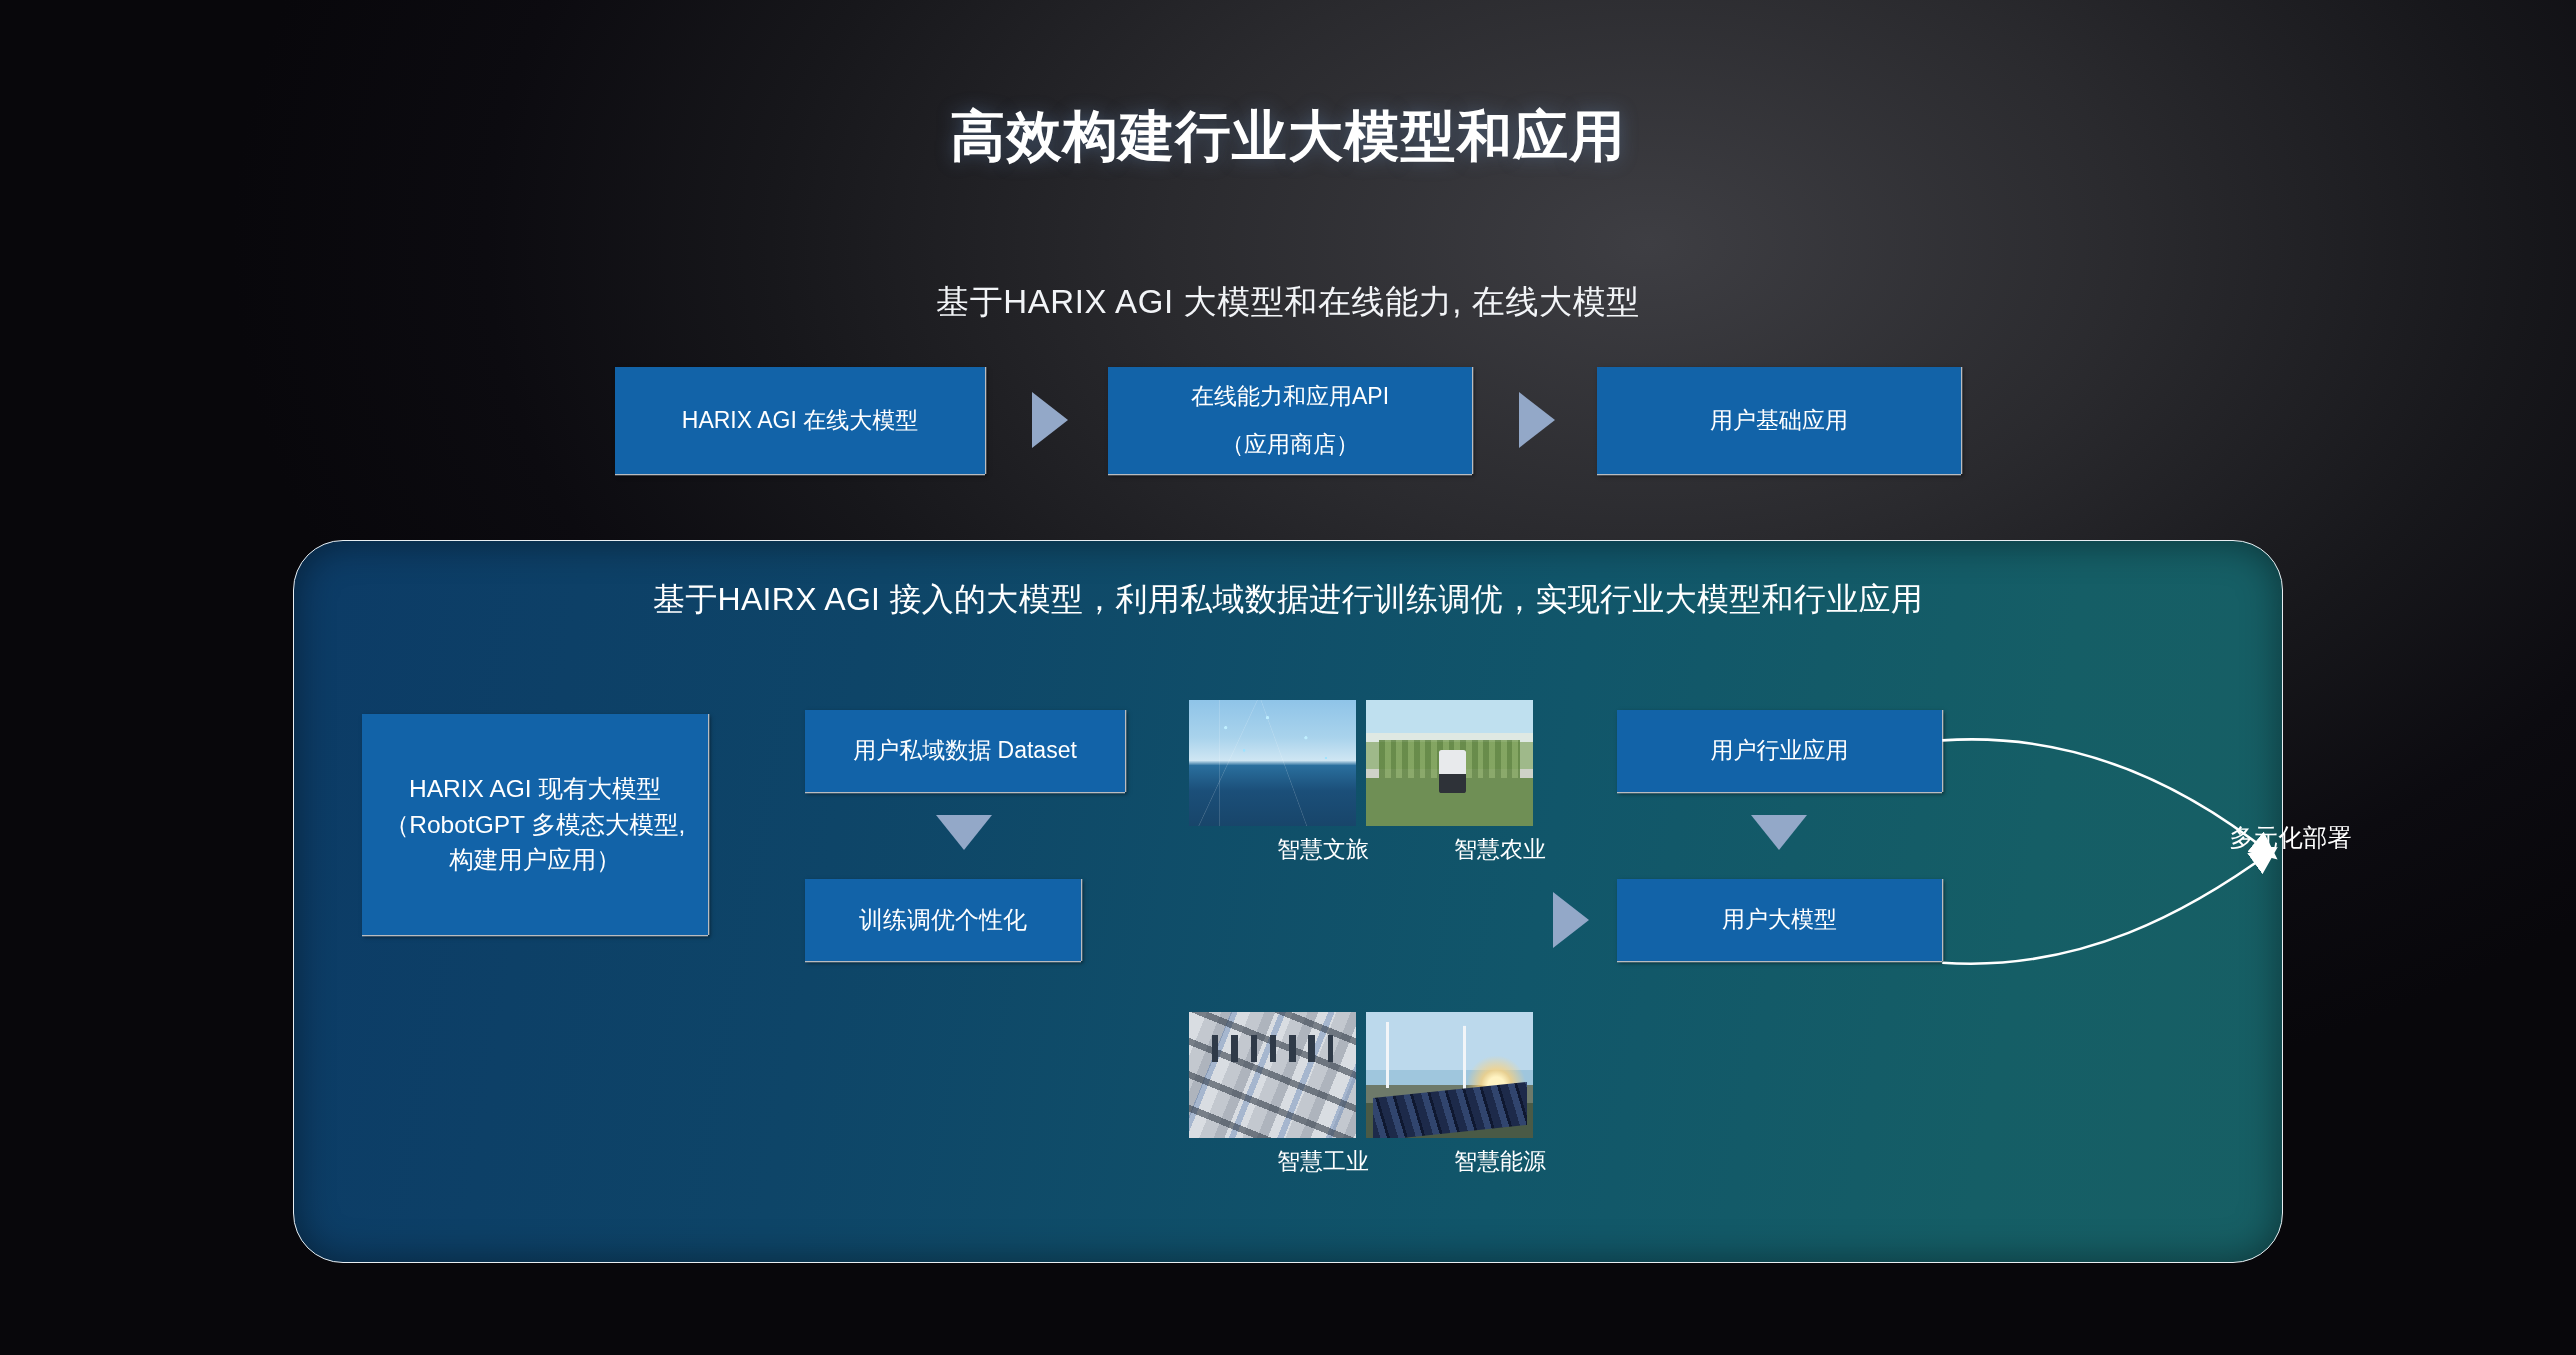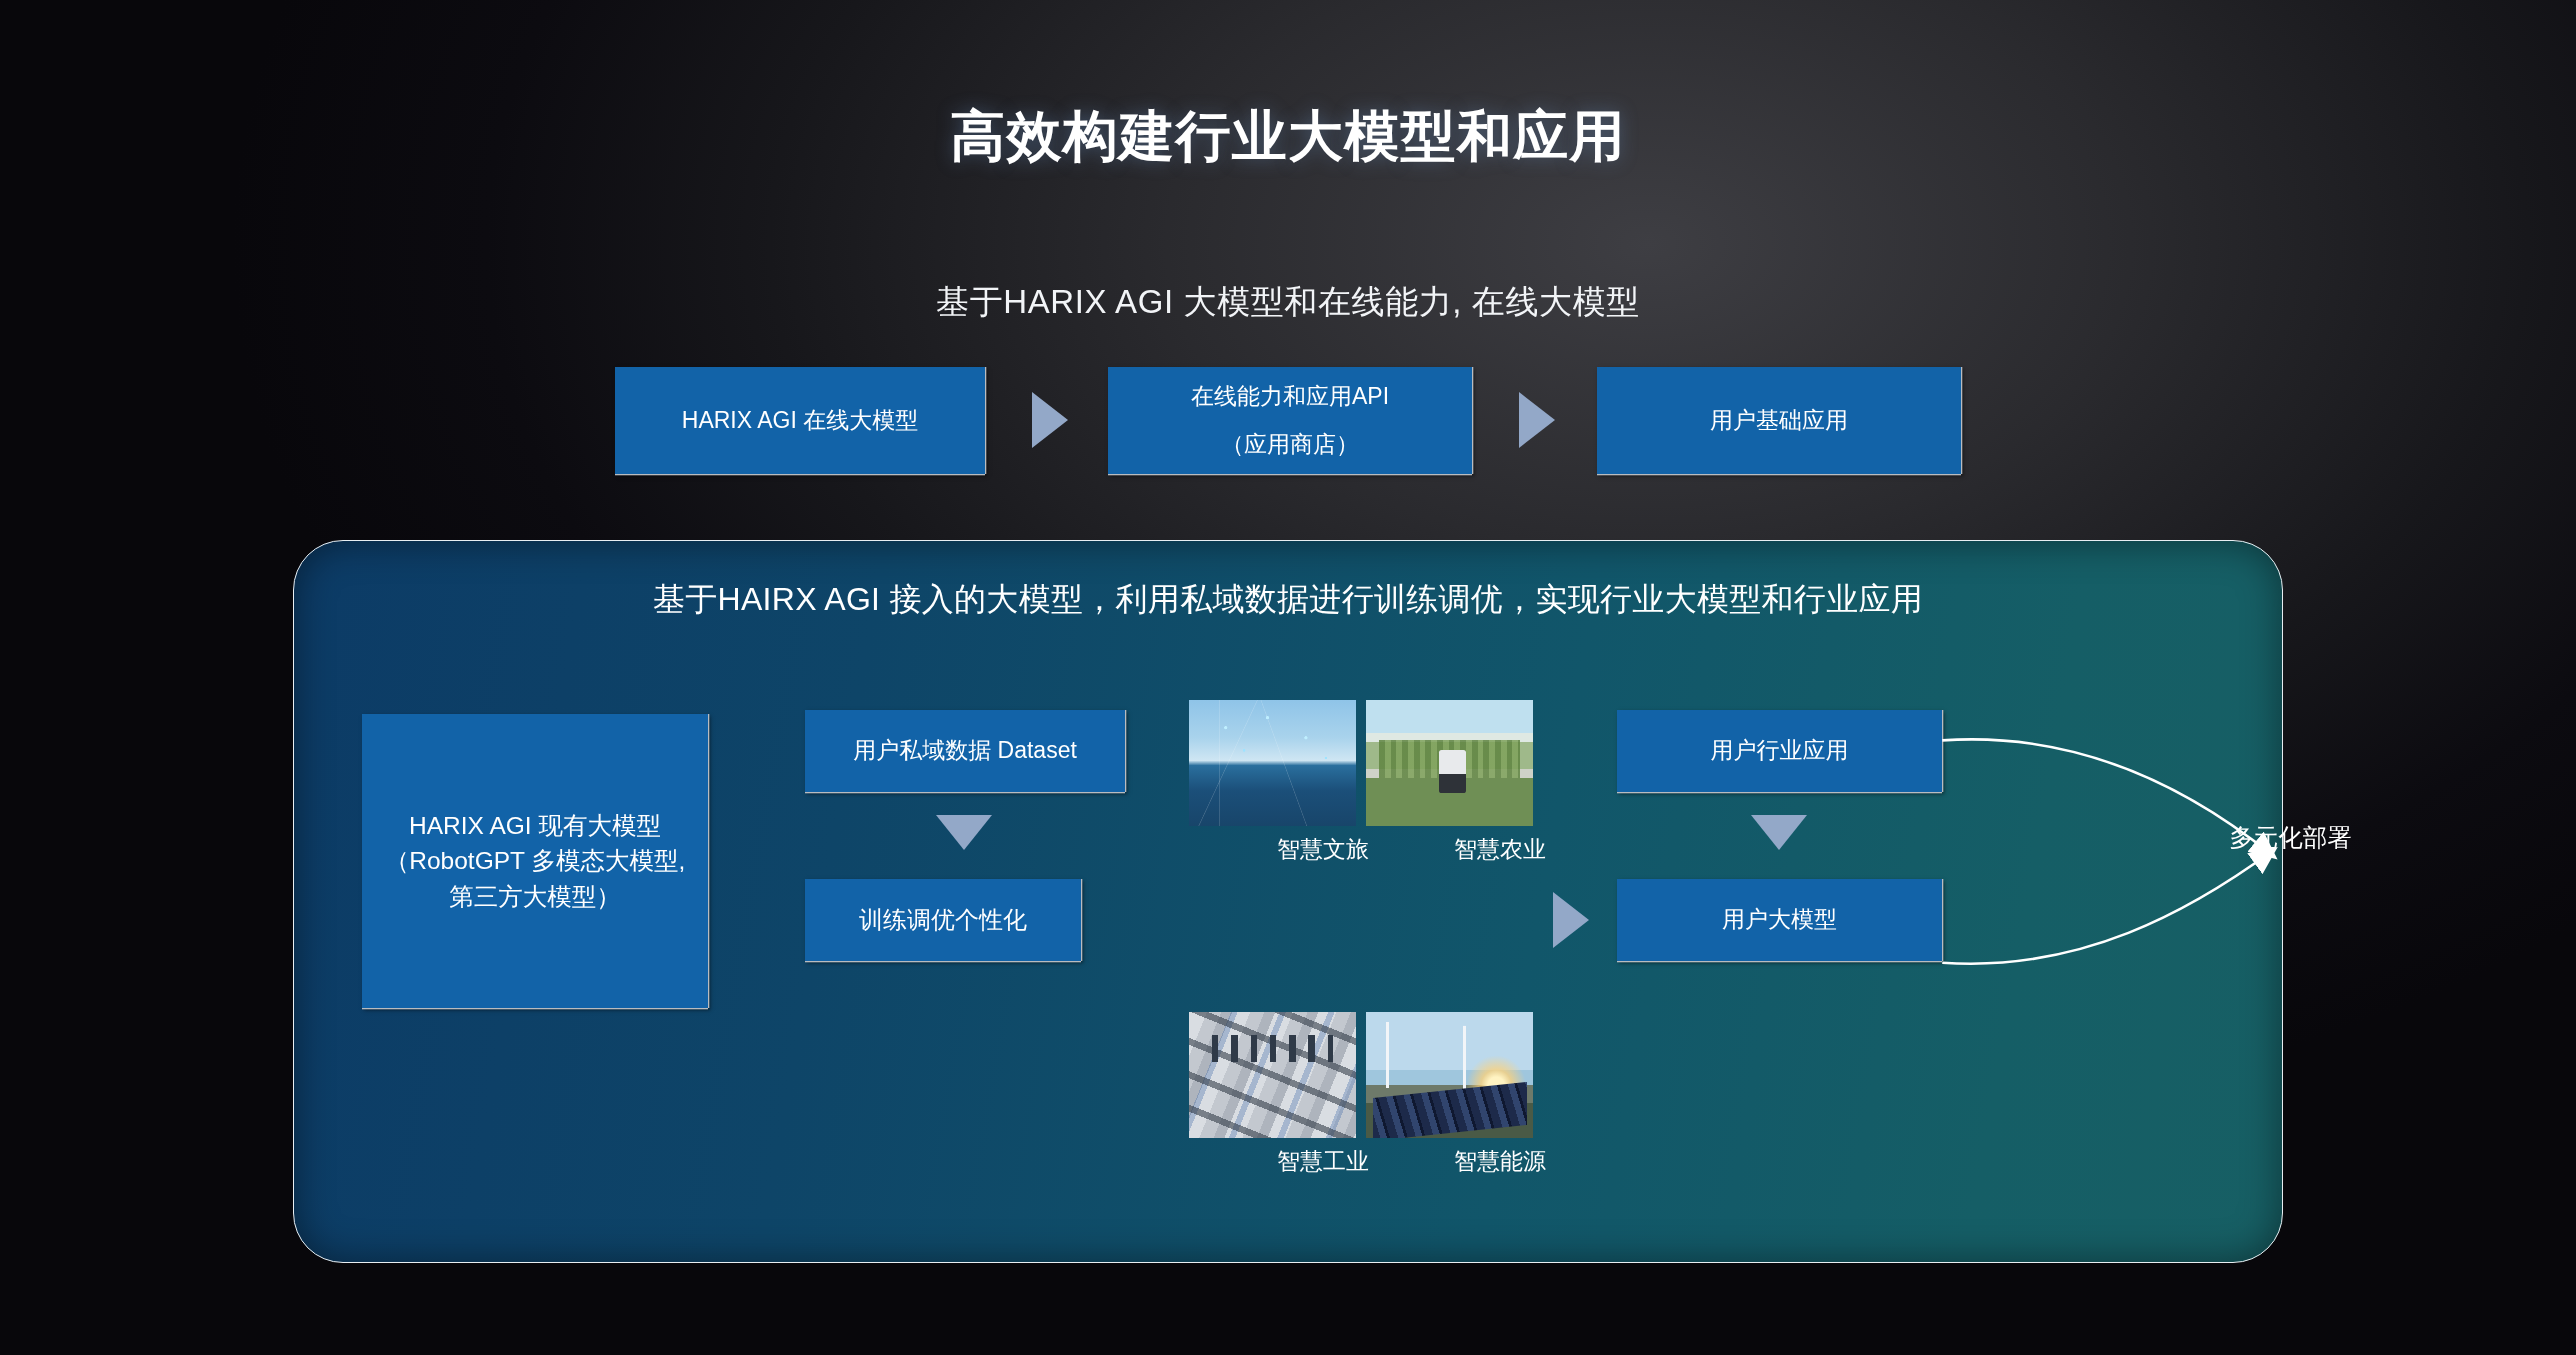--- a/index.html
+++ b/index.html
@@ -175,24 +175,24 @@
   <div class="arrow-r" style="left:1519px;top:392px;"></div>
 
   <div class="node" style="left:1597px;top:367px;width:364px;height:107px;font-size:23px;">
     <span>用户基础应用</span>
   </div>
 
   <div id="panel">
 
     <div id="panel-head">基于HAIRX AGI 接入的大模型，利用私域数据进行训练调优，实现行业大模型和行业应用</div>
 
-    <div class="node" style="left:68px;top:173px;width:346px;height:294px;font-size:24.5px;flex-direction:column;">
+    <div class="node" style="left:68px;top:173px;width:346px;height:221px;font-size:24.5px;flex-direction:column;">
       <span>HARIX AGI 现有大模型</span>
       <span>（RobotGPT 多模态大模型,</span>
-      <span>第三方大模型）</span>
+      <span>构建用户应用）</span>
     </div>
 
     <div class="node" style="left:511px;top:169px;width:320px;height:82px;font-size:23px;">
       <span>用户私域数据 Dataset</span>
     </div>
 
     <div class="arrow-d" style="left:642px;top:274px;"></div>
 
     <div class="node" style="left:511px;top:338px;width:276px;height:82px;font-size:24px;">
       <span>训练调优个性化</span>

